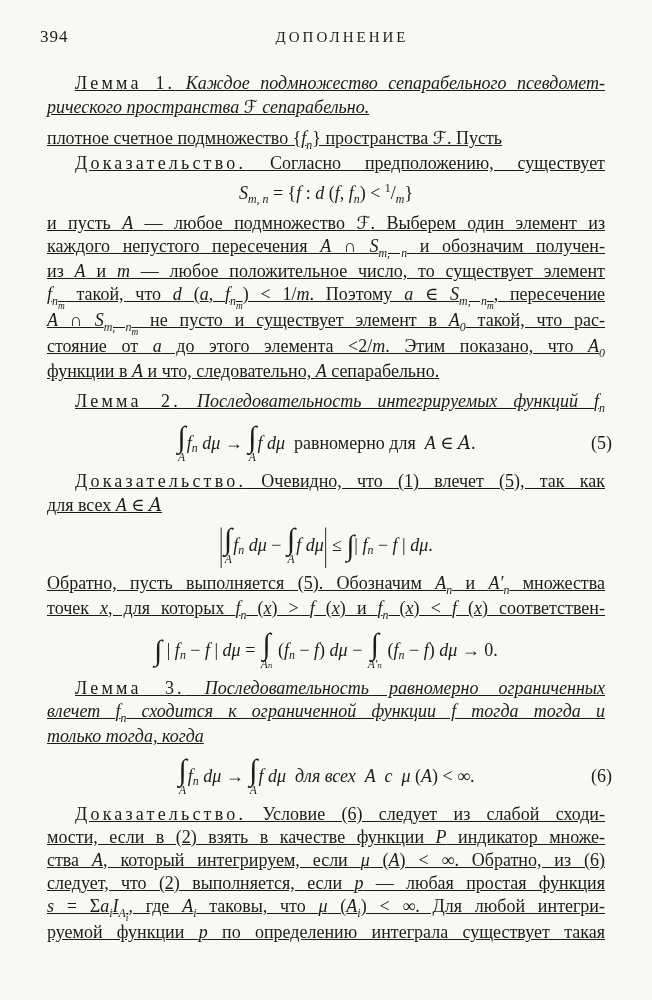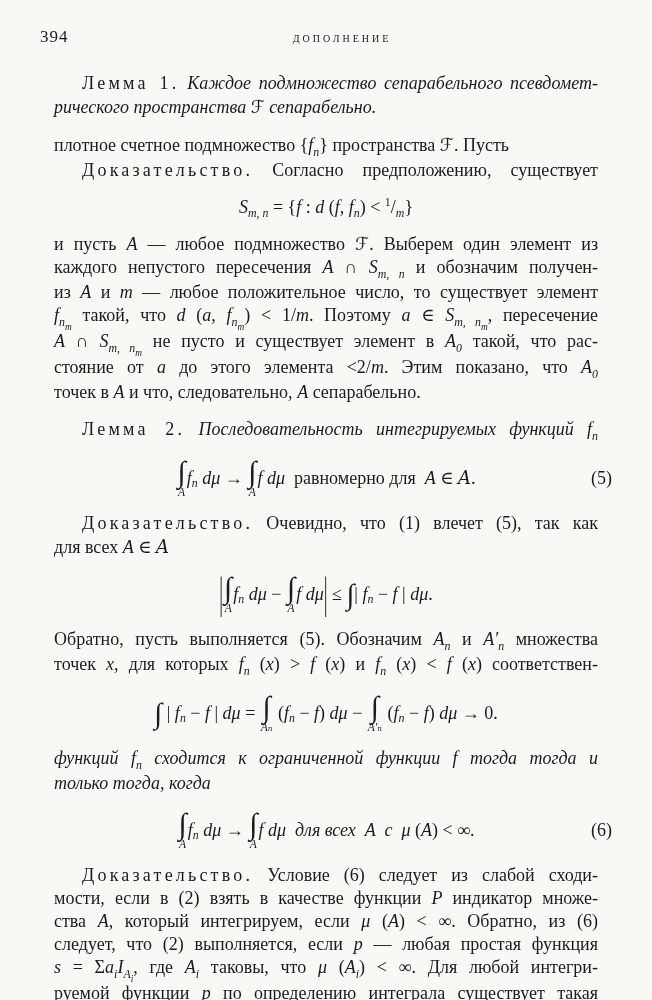--- a/index.html
+++ b/index.html
@@ -5,22 +5,22 @@
   html,body{margin:0;padding:0;}
   body{background:#e9e9e7;}
   .page{
     width:652px;height:1000px;box-sizing:border-box;
     background:#f8f8f5;color:#1b1b1b;
     font-family:"Liberation Serif","DejaVu Serif",serif;
     font-size:18px;padding:26px 40px 0 40px;overflow:hidden;
   }
   .hdr{position:relative;text-align:center;height:24px;margin-bottom:22px;}
   .pgnum{position:absolute;left:0;top:1px;font-size:17px;letter-spacing:1px;}
-  .htitle{font-size:10px;letter-spacing:3px;margin-left:32px;}
-  .para{margin:14px;}
+  .htitle{font-size:15px;letter-spacing:3px;margin-left:32px;}
+  .para{margin:7px;text-decoration:underline;}
   .line{
     line-height:23px;
     text-align:justify;text-align-last:justify;
     white-space:normal;
   }
   .line.end{text-align-last:left;}
   .line.ind{text-indent:28px;}
   .r-i{font-style:italic;}
   .r-sp{letter-spacing:3.2px;}
   .r-sub{font-size:66%;position:relative;top:.45em;font-style:italic;}
@@ -61,21 +61,21 @@
   <div class="formula">
       <div class="fline"><span class="r-i">S</span><span class="r-sub">m, n</span><span class="r-n"> = {</span><span class="r-i">f</span><span class="r-n"> : </span><span class="r-i">d</span><span class="r-n"> (</span><span class="r-i">f</span><span class="r-n">, </span><span class="r-i">f</span><span class="r-sub">n</span><span class="r-n">) &lt; </span><span class="r-sup">1</span><span class="r-n">/</span><span class="r-sub">m</span><span class="r-n">}</span></div>
     </div>
   <div class="para">
       <div class="line"><span class="r-n">и пусть </span><span class="r-i">A</span><span class="r-n"> — любое подмножество </span><span class="r-scr">ℱ</span><span class="r-n">. Выберем один элемент из</span></div>
       <div class="line"><span class="r-n">каждого непустого пересечения </span><span class="r-i">A</span><span class="r-n"> ∩ </span><span class="r-i">S</span><span class="r-sub">m, n</span><span class="r-n"> и обозначим получен-</span></div>
       <div class="line"><span class="r-n">из </span><span class="r-i">A</span><span class="r-n"> и </span><span class="r-i">m</span><span class="r-n"> — любое положительное число, то существует элемент</span></div>
       <div class="line"><span class="r-i">f</span><span class="r-sub">n</span><span class="r-ssb">m</span><span class="r-n"> такой, что </span><span class="r-i">d</span><span class="r-n"> (</span><span class="r-i">a</span><span class="r-n">, </span><span class="r-i">f</span><span class="r-sub">n</span><span class="r-ssb">m</span><span class="r-n">) &lt; 1/</span><span class="r-i">m</span><span class="r-n">. Поэтому </span><span class="r-i">a</span><span class="r-n"> ∈ </span><span class="r-i">S</span><span class="r-sub">m, n</span><span class="r-ssb">m</span><span class="r-n">, пересечение</span></div>
       <div class="line"><span class="r-i">A</span><span class="r-n"> ∩ </span><span class="r-i">S</span><span class="r-sub">m, n</span><span class="r-ssb">m</span><span class="r-n"> не пусто и существует элемент в </span><span class="r-i">A</span><span class="r-sub">0</span><span class="r-n"> такой, что рас-</span></div>
       <div class="line"><span class="r-n">стояние от </span><span class="r-i">a</span><span class="r-n"> до этого элемента &lt;2/</span><span class="r-i">m</span><span class="r-n">. Этим показано, что </span><span class="r-i">A</span><span class="r-sub">0</span></div>
-      <div class="line end"><span class="r-n">точек в </span><span class="r-i">A</span><span class="r-n"> и что, следовательно, </span><span class="r-i">A</span><span class="r-n"> сепарабельно.</span></div>
+      <div class="line end"><span class="r-n">функции в </span><span class="r-i">A</span><span class="r-n"> и что, следовательно, </span><span class="r-i">A</span><span class="r-n"> сепарабельно.</span></div>
     </div>
   <div class="para">
       <div class="line ind"><span class="r-sp">Лемма 2.</span><span class="r-i"> Последовательность интегрируемых функций </span><span class="r-i">f</span><span class="r-sub">n</span></div>
     </div>
   <div class="formula">
       <div class="fline"><span class="bigint"><span class="isign">∫</span><span class="ilim">A</span></span><span class="r-i">f</span><span class="r-sub">n</span><span class="r-i"> dμ</span><span class="r-n"> → </span><span class="bigint"><span class="isign">∫</span><span class="ilim">A</span></span><span class="r-i">f dμ</span><span class="r-n">  равномерно для  </span><span class="r-i">A</span><span class="r-n"> ∈ </span><span class="r-scrA">A</span><span class="r-n">.</span></div>
       <span class="eqnum">(5)</span>
     </div>
   <div class="para">
       <div class="line ind"><span class="r-sp">Доказательство.</span><span class="r-n"> Очевидно, что (1) влечет (5), так как</span></div>
@@ -85,21 +85,22 @@
       <div class="fline"><span class="r-tbar">|</span><span class="bigint"><span class="isign">∫</span><span class="ilim">A</span></span><span class="r-i">f</span><span class="r-sub">n</span><span class="r-i"> dμ</span><span class="r-n"> − </span><span class="bigint"><span class="isign">∫</span><span class="ilim">A</span></span><span class="r-i">f dμ</span><span class="r-tbar">|</span><span class="r-n"> ≤ </span><span class="r-int">∫</span><span class="r-n">| </span><span class="r-i">f</span><span class="r-sub">n</span><span class="r-n"> − </span><span class="r-i">f</span><span class="r-n"> | </span><span class="r-i">dμ</span><span class="r-n">.</span></div>
     </div>
   <div class="para">
       <div class="line"><span class="r-n">Обратно, пусть выполняется (5). Обозначим </span><span class="r-i">A</span><span class="r-sub">n</span><span class="r-n"> и </span><span class="r-i">A′</span><span class="r-sub">n</span><span class="r-n"> множества</span></div>
       <div class="line"><span class="r-n">точек </span><span class="r-i">x</span><span class="r-n">, для которых </span><span class="r-i">f</span><span class="r-sub">n</span><span class="r-n"> (</span><span class="r-i">x</span><span class="r-n">) &gt; </span><span class="r-i">f</span><span class="r-n"> (</span><span class="r-i">x</span><span class="r-n">) и </span><span class="r-i">f</span><span class="r-sub">n</span><span class="r-n"> (</span><span class="r-i">x</span><span class="r-n">) &lt; </span><span class="r-i">f</span><span class="r-n"> (</span><span class="r-i">x</span><span class="r-n">) соответствен-</span></div>
     </div>
   <div class="formula">
       <div class="fline"><span class="r-int">∫</span><span class="r-n"> | </span><span class="r-i">f</span><span class="r-sub">n</span><span class="r-n"> − </span><span class="r-i">f</span><span class="r-n"> | </span><span class="r-i">dμ</span><span class="r-n"> = </span><span class="bigint"><span class="isign">∫</span><span class="ilim">Aₙ</span></span><span class="r-n"> (</span><span class="r-i">f</span><span class="r-sub">n</span><span class="r-n"> − </span><span class="r-i">f</span><span class="r-n">) </span><span class="r-i">dμ</span><span class="r-n"> − </span><span class="bigint"><span class="isign">∫</span><span class="ilim">A′ₙ</span></span><span class="r-n"> (</span><span class="r-i">f</span><span class="r-sub">n</span><span class="r-n"> − </span><span class="r-i">f</span><span class="r-n">) </span><span class="r-i">dμ</span><span class="r-n"> → 0.</span></div>
     </div>
   <div class="para">
-      <div class="line"><span class="r-i">функций </span><span class="r-i">f</span><span class="r-sub">n</span><span class="r-i"> сходится к ограниченной функции f тогда тогда и</span></div>
+      <div class="line ind"><span class="r-sp">Лемма 3.</span><span class="r-i"> Последовательность равномерно ограниченных</span></div>
+      <div class="line"><span class="r-i">влечет </span><span class="r-i">f</span><span class="r-sub">n</span><span class="r-i"> сходится к ограниченной функции f тогда тогда и</span></div>
       <div class="line end"><span class="r-i">только тогда, когда</span></div>
     </div>
   <div class="formula">
       <div class="fline"><span class="bigint"><span class="isign">∫</span><span class="ilim">A</span></span><span class="r-i">f</span><span class="r-sub">n</span><span class="r-i"> dμ</span><span class="r-n"> → </span><span class="bigint"><span class="isign">∫</span><span class="ilim">A</span></span><span class="r-i">f dμ  для всех  A  с  μ</span><span class="r-n"> (</span><span class="r-i">A</span><span class="r-n">) &lt; ∞.</span></div>
       <span class="eqnum">(6)</span>
     </div>
   <div class="para">
       <div class="line ind"><span class="r-sp">Доказательство.</span><span class="r-n"> Условие (6) следует из слабой сходи-</span></div>
       <div class="line"><span class="r-n">мости, если в (2) взять в качестве функции </span><span class="r-i">P</span><span class="r-n"> индикатор множе-</span></div>
       <div class="line"><span class="r-n">ства </span><span class="r-i">A</span><span class="r-n">, который интегрируем, если </span><span class="r-i">μ</span><span class="r-n"> (</span><span class="r-i">A</span><span class="r-n">) &lt; ∞. Обратно, из (6)</span></div>

